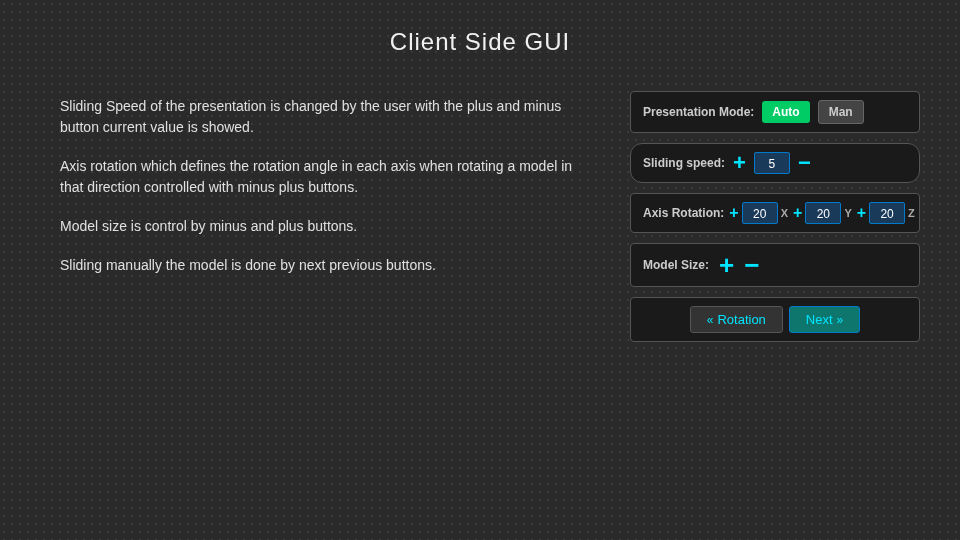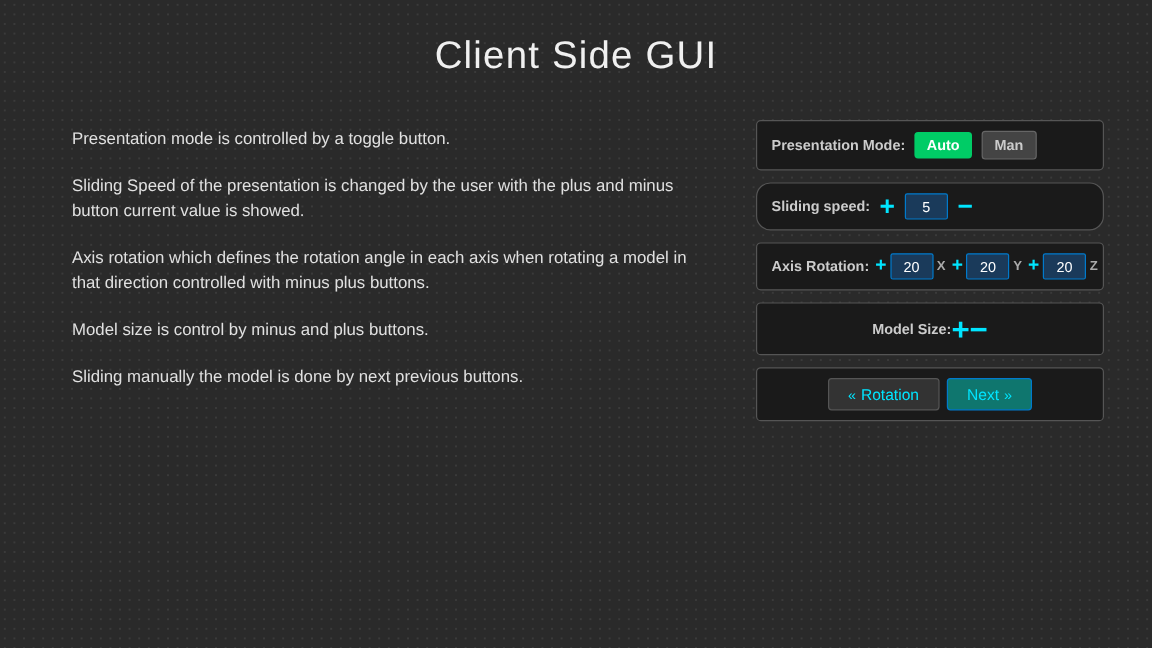--- a/index.html
+++ b/index.html
@@ -11,21 +11,21 @@
       background-image: radial-gradient(circle, #3a3a3a 1px, transparent 1px);
       background-size: 8px 8px;
       font-family: Arial, sans-serif;
       color: #ffffff;
       overflow: hidden;
       position: relative;
     }
 
     .page-title {
       text-align: center;
-      font-size: 32px;
+      font-size: 24px;
       font-weight: 300;
       padding-top: 28px;
       padding-bottom: 20px;
       color: #f0f0f0;
       letter-spacing: 1px;
     }
 
     .content-area {
       display: flex;
       flex-direction: row;
@@ -157,21 +157,21 @@
     }
 
     
     .model-panel {
       background: #1a1a1a;
       border: 1px solid #555;
       border-radius: 4px;
       padding: 8px 12px;
       display: flex;
       align-items: center;
-      justify-content: center;
+      gap: 10px;
     }
 
     
     .nav-panel {
       background: #1a1a1a;
       border: 1px solid #555;
       border-radius: 4px;
       padding: 8px 12px;
       display: flex;
       align-items: center;
@@ -219,21 +219,20 @@
       cursor: pointer;
     }
   </style>
 </head>
 <body>
 
 <h1 class="page-title">Client Side GUI</h1>
 
 <div class="content-area">
   <div class="left-panel">
-    <p class="bullet-text">Presentation mode is controlled by a toggle button.</p>
     <p class="bullet-text">Sliding Speed of the presentation is changed by the user with the plus and minus button current value is showed.</p>
     <p class="bullet-text">Axis rotation which defines the rotation angle in each axis when rotating a model in that direction controlled with minus plus buttons.</p>
     <p class="bullet-text">Model size is control by minus and plus buttons.</p>
     <p class="bullet-text">Sliding manually the model is done by next previous buttons.</p>
   </div>
 
   <div class="right-panel">
 
     <div class="pres-mode-panel">
       <span class="demo-label">Presentation Mode:</span>

